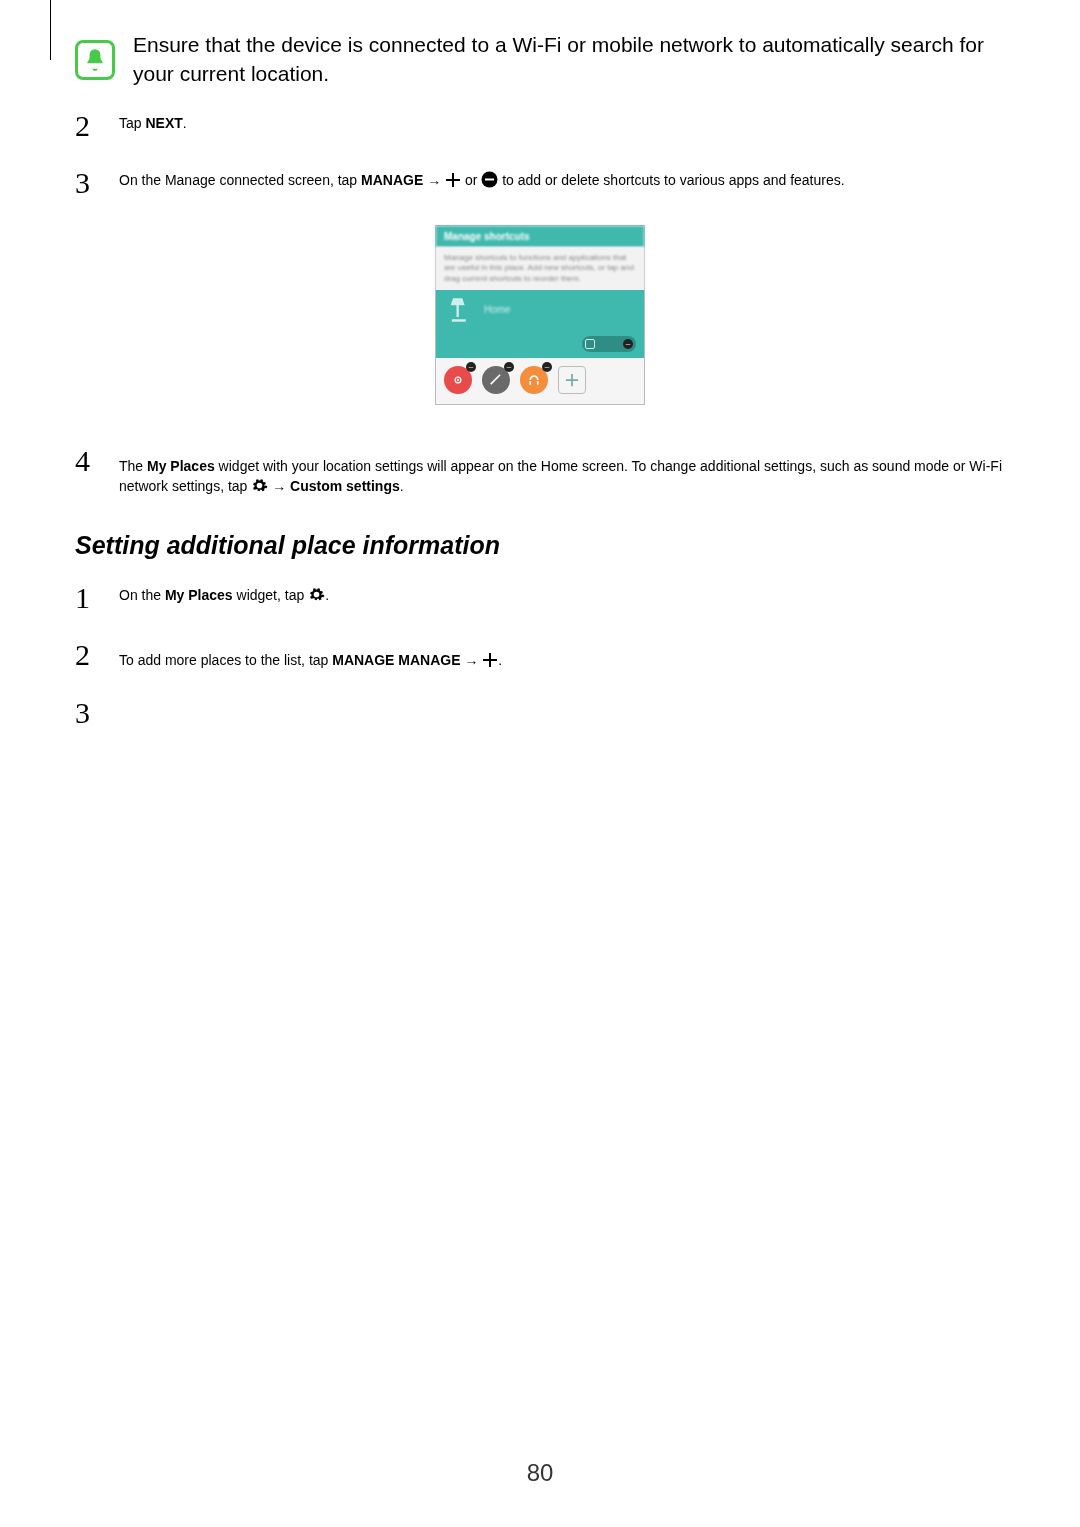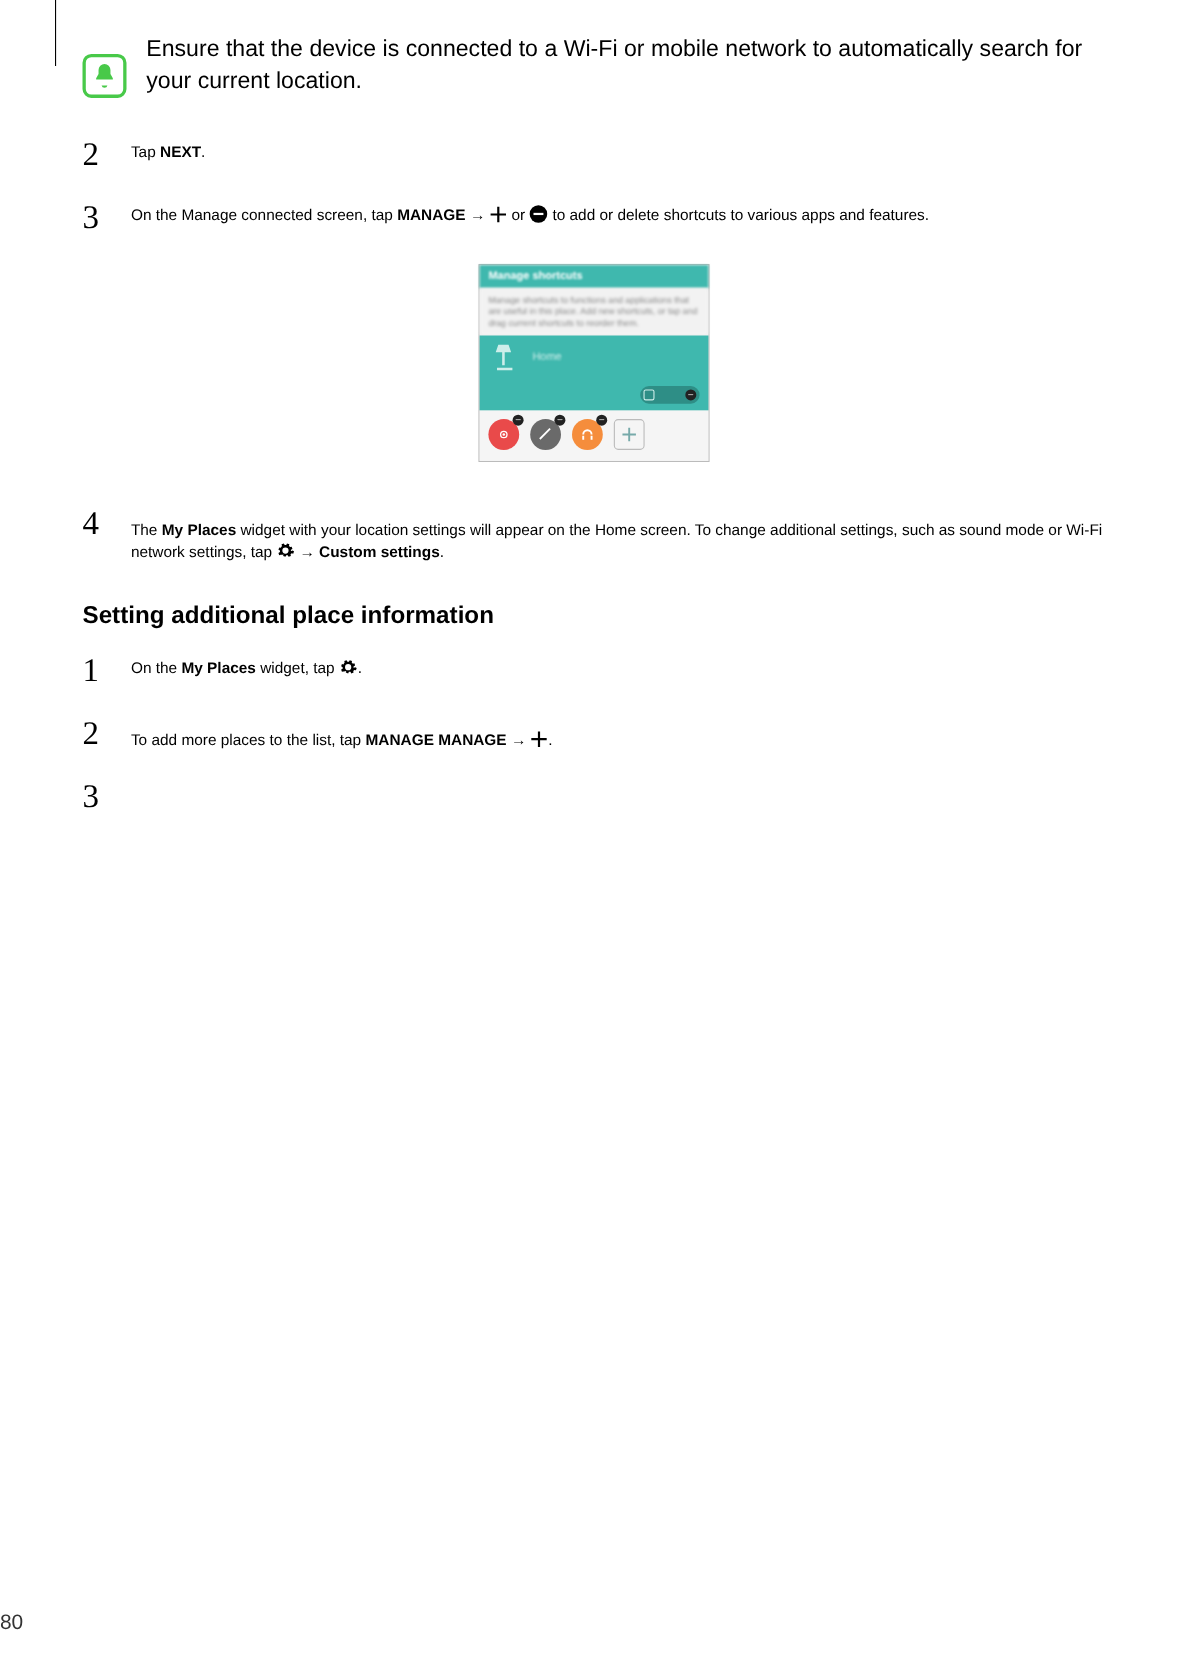--- a/index.html
+++ b/index.html
@@ -1,20 +1,20 @@
 <!DOCTYPE html>
 <html><head>
 <meta charset="utf-8">
 <style>
   * { box-sizing: border-box; margin: 0; padding: 0; }
   html, body { width: 1080px; height: 1527px; background: #fff; font-family: Arial, Helvetica, sans-serif; color: #000; }
   .page { position: relative; width: 1080px; height: 1527px; padding: 30px 75px 0 75px; }
   .left-rule { position: absolute; left: 50px; top: 0; width: 0; height: 60px; border-left: 1px solid #000; }
   .section-title { font-size: 22px; color: #6f6f6f; margin-top: 8px; margin-bottom: 50px; margin-left: 8px; }
-  .note-row { display: flex; align-items: flex-end; gap: 18px; margin-bottom: 36px; }
+  .note-row { display: flex; align-items: center; gap: 18px; margin-bottom: 21px; }
   .note-icon { width: 40px; height: 40px; border: 3px solid #48c949; border-radius: 8px; display: flex; align-items: center; justify-content: center; flex-shrink: 0; margin-top: 2px; }
   .note-icon svg { width: 26px; height: 26px; }
   .note-text { font-size: 21px; line-height: 1.4; }
   .step { display: flex; align-items: flex-start; gap: 14px; margin-bottom: 26px; }
   .step-num { font-size: 30px; font-family: Georgia, 'Times New Roman', serif; width: 30px; flex-shrink: 0; line-height: 1.05; }
   .step-body { font-size: 14px; line-height: 1.45; flex: 1; padding-top: 3px; }
   .bold { font-weight: 700; }
   .ol-block { margin-top: 8px; }
   .inline-icon { display: inline-block; vertical-align: -3px; }
   .inline-icon svg { display: block; }
@@ -27,22 +27,22 @@
   .ss-home { position:absolute; left:48px; top:14px; color:#cdeeea; font-size:10px; filter: blur(1px);}
   .ss-pill { position:absolute; right:8px; bottom:6px; width:54px; height:16px; border-radius:8px; background:#2e8e86; display:flex; align-items:center; justify-content:space-between; padding:0 3px;}
   .ss-pill .alarm { width:10px;height:10px;border:1px solid #cdeeea;border-radius:2px; }
   .ss-pill .minus { width:10px;height:10px;border-radius:50%;background:#222;color:#fff;font-size:8px;line-height:10px;text-align:center;}
   .ss-row { background:#f5f5f5; padding:8px 8px 10px 8px; display:flex; gap:10px; align-items:center;}
   .ss-cell { position:relative; width:28px; height:28px; border-radius:50%; display:flex; align-items:center; justify-content:center;}
   .ss-cell.red{ background:#e94a4a;} .ss-cell.gray{ background:#6a6a6a;} .ss-cell.orange{ background:#f58d3c;}
   .ss-cell .minus{position:absolute;top:-4px;right:-4px;width:10px;height:10px;border-radius:50%;background:#222;color:#fff;font-size:8px;line-height:10px;text-align:center;}
   .ss-cell svg{width:14px;height:14px;}
   .ss-plus { width:28px;height:28px;border:1px solid #bbb; border-radius:4px; display:flex; align-items:center; justify-content:center; color:#7aa;}
-  .h3 { font-size: 22px; font-weight: 700; margin: 34px 0 22px 0; }
-  .pagenum { position:absolute; bottom:40px; left:0; width:100%; font-size:19px; color:#333;}
+  .h3 { font-size: 25px; font-weight: 700; margin: 34px 0 22px 0; font-style: italic; }
+  .pagenum { position:absolute; bottom:40px; left:0; width:100%; text-align:center; font-size:24px; color:#333;}
 </style>
 </head>
 <body>
 
 <div class="page">
   <div class="left-rule"></div>
 
   <div class="note-row">
     <div class="note-icon">
       <svg viewBox="0 0 24 24" fill="#48c949">

